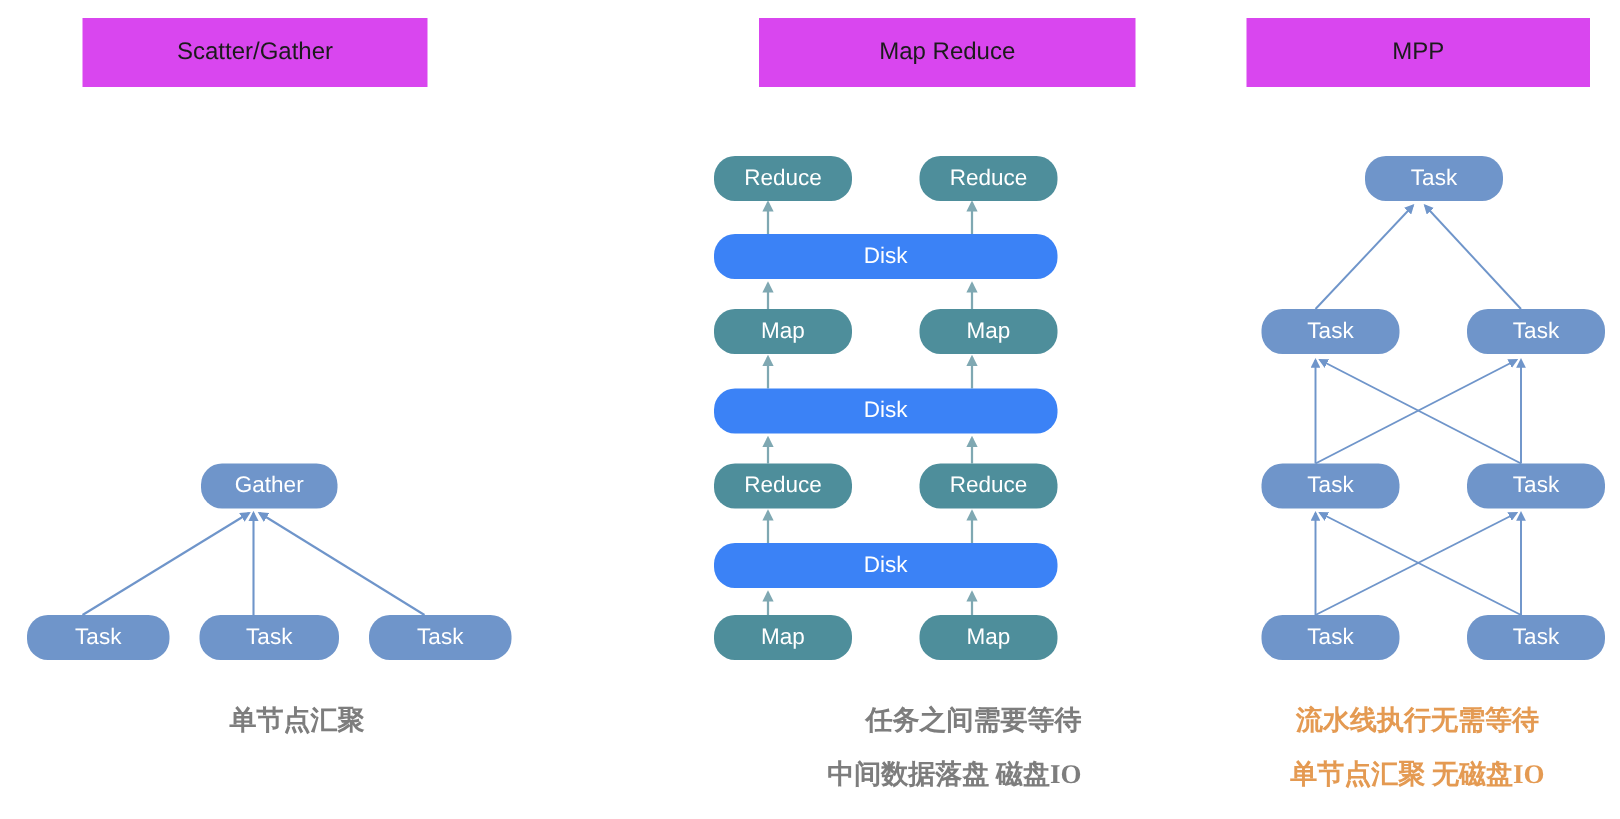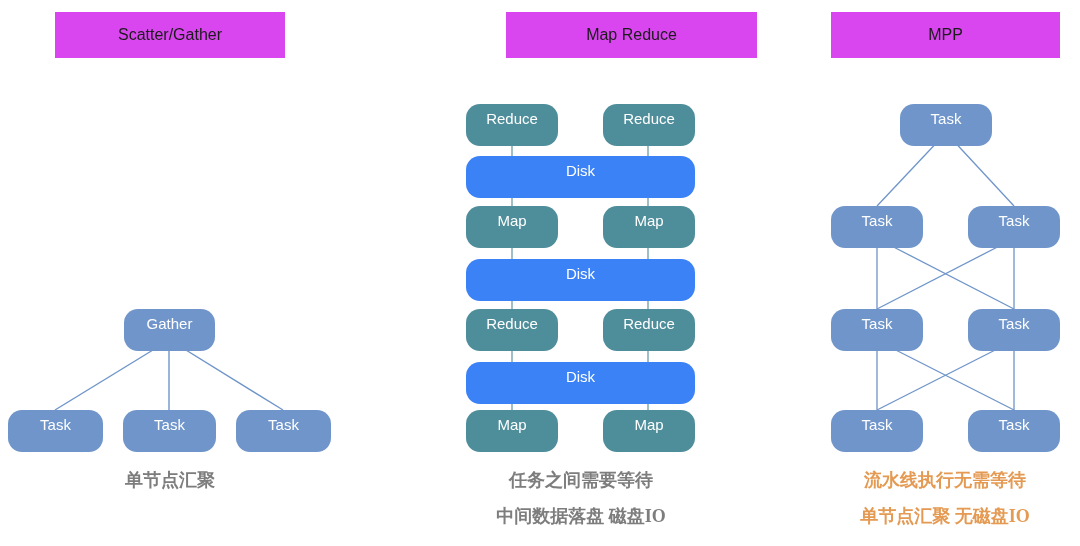--- a/index.html
+++ b/index.html
@@ -25,29 +25,30 @@
     background: #d946ef;
     color: #1b1b1b;
     font-size: 16px;
     line-height: 46px;
     text-align: center;
     height: 46px;
     font-family: "Liberation Sans", sans-serif;
   }
   .node {
     position: absolute;
-    height: 42px;
+    height: 30px;
     line-height: 30px;
     text-align: center;
     color: #ffffff;
     font-size: 15px;
     border-radius: 14px;
     font-family: "Liberation Sans", sans-serif;
     white-space: nowrap;
     overflow: hidden;
+    margin-left: 10px;
   }
   .node.blue  { background: #6f95ca; }
   .node.teal  { background: #4e8e9b; }
   .node.yellow{ background: #3b82f6; }
   .caption {
     position: absolute;
     text-align: center;
     font-family: "Liberation Serif", "DejaVu Serif", serif;
     font-weight: bold;
     white-space: nowrap;
@@ -156,25 +157,25 @@
 
   <div class="node blue" style="left:831px; top:206px; width:92px;">Task</div>
   <div class="node blue" style="left:968px; top:206px; width:92px;">Task</div>
 
   <div class="node blue" style="left:831px; top:309px; width:92px;">Task</div>
   <div class="node blue" style="left:968px; top:309px; width:92px;">Task</div>
 
   <div class="node blue" style="left:831px; top:410px; width:92px;">Task</div>
   <div class="node blue" style="left:968px; top:410px; width:92px;">Task</div>
 
-  <div class="caption gray" style="left:0px; top:468px; width:340px;">
+  <div class="caption gray" style="left:0px; top:468px; width:340px;padding-left:28px;">
     <span class="line1">单节点汇聚</span>
   </div>
 
-  <div class="caption gray" style="left:441px; top:468px; width:280px;">
+  <div class="caption gray" style="left:441px; top:468px; width:280px;text-align:right;">
     <span class="line1">任务之间需要等待</span>
     <span class="line2">中间数据落盘 磁盘IO</span>
   </div>
 
   <div class="caption orange" style="left:810px; top:468px; width:270px;">
     <span class="line1">流水线执行无需等待</span>
     <span class="line2">单节点汇聚 无磁盘IO</span>
   </div>
 
 </div>

